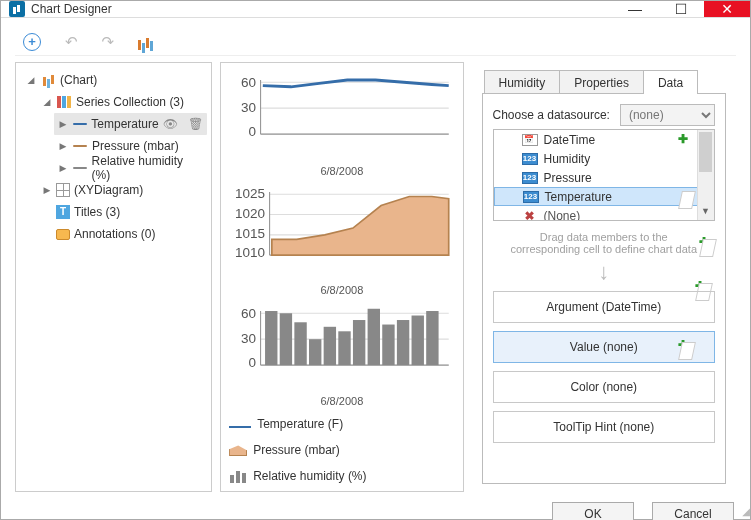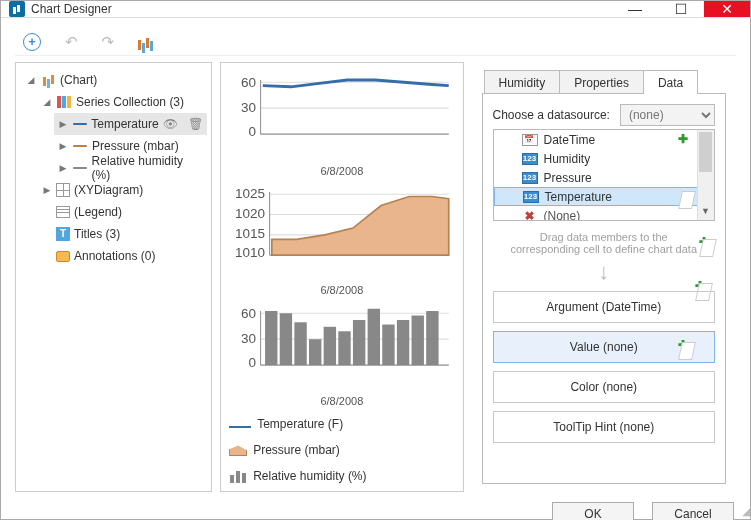--- a/index.html
+++ b/index.html
@@ -146,27 +146,20 @@
               <li>
                   <div class="node">
                     <span class="tw">▶</span>
                     <span class="ic ic-grid"></span>
                     <span>(XYDiagram)</span>
                   </div>
                 </li>
               <li>
                   <div class="node">
                     <span class="tw"></span>
-                    <span class="ic ic-legend"></span>
-                    <span>(Legend)</span>
-                  </div>
-                </li>
-              <li>
-                  <div class="node">
-                    <span class="tw"></span>
                     <span class="ic ic-title">T</span>
                     <span>Titles (3)</span>
                   </div>
                 </li>
               <li>
                   <div class="node">
                     <span class="tw"></span>
                     <span class="ic ic-ann"></span>
                     <span>Annotations (0)</span>
                   </div>

